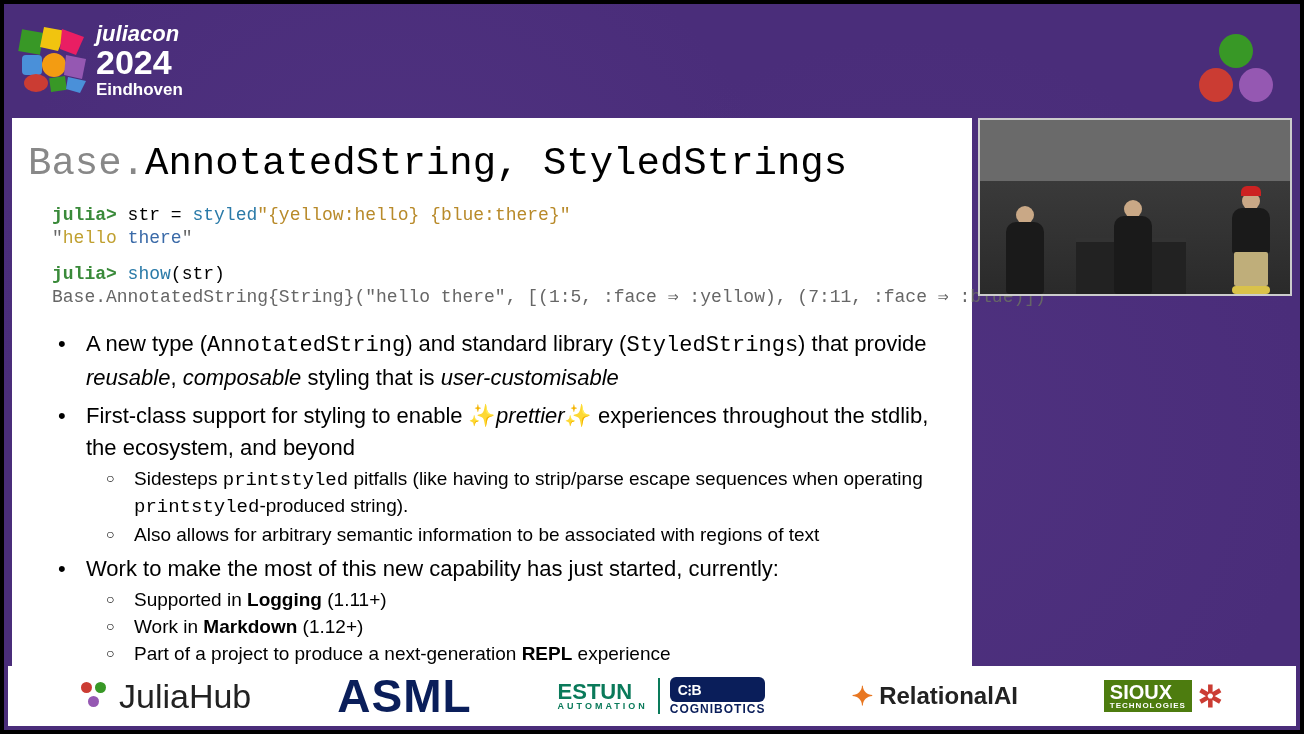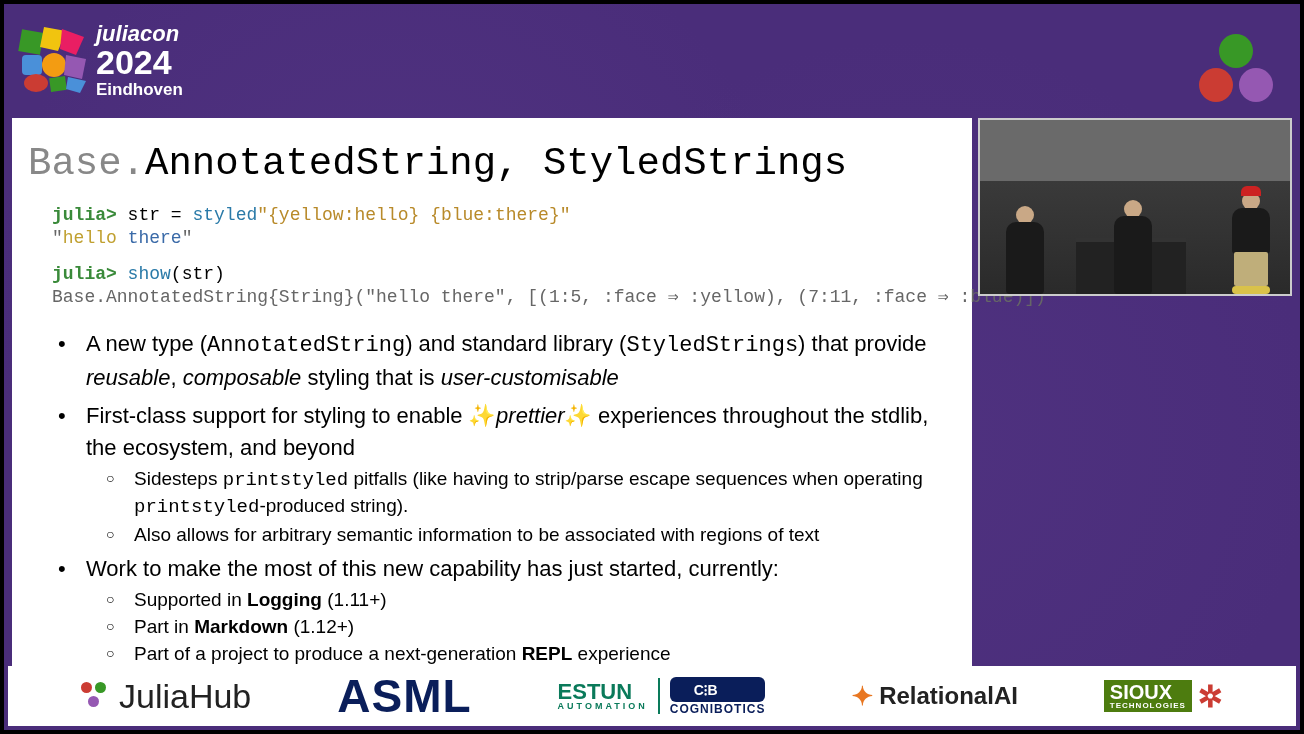--- a/index.html
+++ b/index.html
@@ -189,21 +189,21 @@
   .jh-dots { width:30px; height:28px; position:relative; }
   .jh-dots span { position:absolute; width:11px; height:11px; border-radius:50%; }
   .jh-dots .d1 { background:#cb3c33; top:0; left:0; }
   .jh-dots .d2 { background:#389826; top:0; left:14px; }
   .jh-dots .d3 { background:#9558b2; top:14px; left:7px; }
   .jh-text { font-size: 34px; color:#222; font-weight:500; }
   .asml { font-size: 46px; font-weight:700; color:#0a1e5a; letter-spacing:1px; }
   .estun-wrap { display:flex; align-items:center; gap:10px; }
   .estun { color:#0a7a5a; font-weight:900; font-size:22px; line-height:0.9; }
   .estun small { display:block; font-size:9px; letter-spacing:3px; color:#0a7a5a; font-weight:700; }
-  .cog-badge { background:#0a1e5a; color:#fff; border-radius:6px; padding:3px 24px; font-size:14px; font-weight:900; }
+  .cog-badge { background:#0a1e5a; color:#fff; border-radius:6px; padding:3px 8px; font-size:14px; font-weight:900; }
   .cog-text { font-size:12px; color:#0a1e5a; font-weight:700; letter-spacing:1px; }
   .estun-sep { width:2px; height:36px; background:#0a7a5a; }
   .rel { display:flex; align-items:center; gap:6px; }
   .rel-icon { color:#e87722; font-size:26px; }
   .rel-text { font-size:24px; color:#222; }
   .rel-text .bold { font-weight:800; }
   .sioux { display:flex; align-items:center; gap:6px; }
   .sioux-box { background:#4d7c0f; color:#fff; padding:3px 6px; font-weight:900; font-size:20px; line-height:0.95; }
   .sioux-box small { display:block; font-size:8px; letter-spacing:1px; font-weight:700; }
   .sioux-gear { color:#cb3c33; font-size:30px; }
@@ -263,21 +263,21 @@
             <li>
               <span>Sidesteps </span><span class="mono">printstyled</span><span> pitfalls (like having to strip/parse escape sequences when operating </span><span class="mono">printstyled</span><span>-produced string).</span>
             </li>
             <li>Also allows for arbitrary semantic information to be associated with regions of text</li>
           </ul>
         </li>
         <li>
           <span>Work to make the most of this new capability has just started, currently:</span>
           <ul class="sub">
             <li><span>Supported in </span><span class="bold">Logging</span><span> (1.11+)</span></li>
-            <li><span>Part in </span><span class="bold">Markdown</span><span> (1.12+)</span></li>
+            <li><span>Work in </span><span class="bold">Markdown</span><span> (1.12+)</span></li>
             <li><span>Part of a project to produce a next-generation </span><span class="bold">REPL</span><span> experience</span></li>
           </ul>
         </li>
       </ul>
     </div>
   </div>
 
   <div class="camera">
     <div class="table"></div>
     <div class="laptop"></div>

